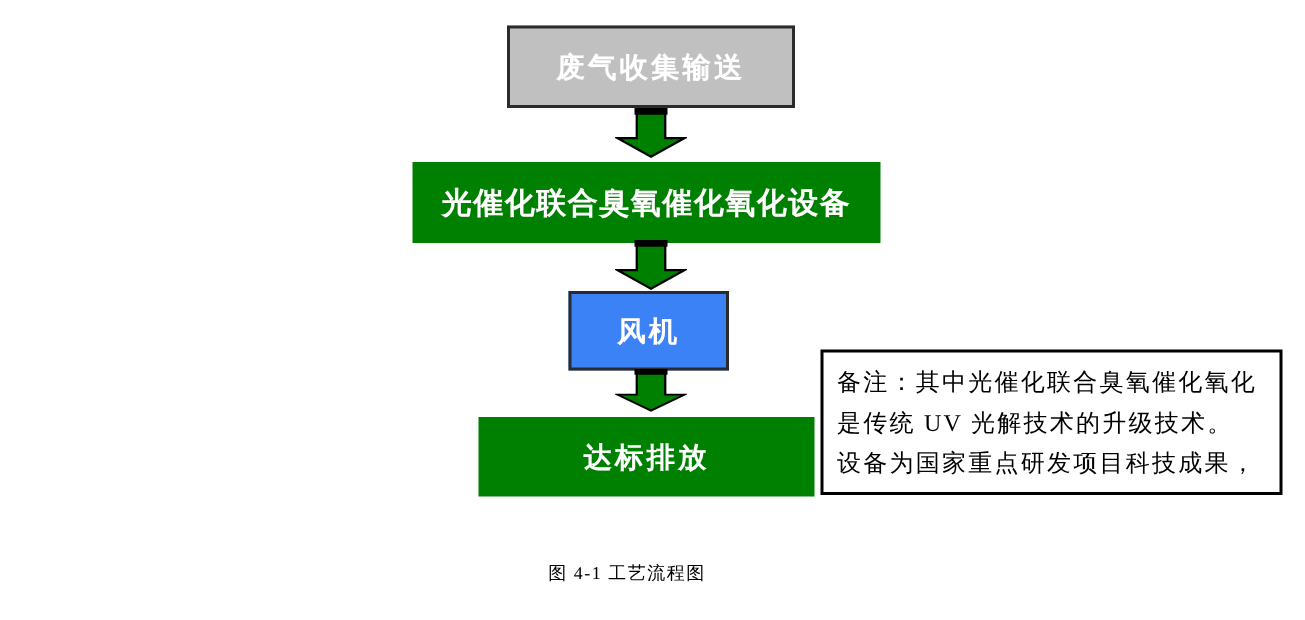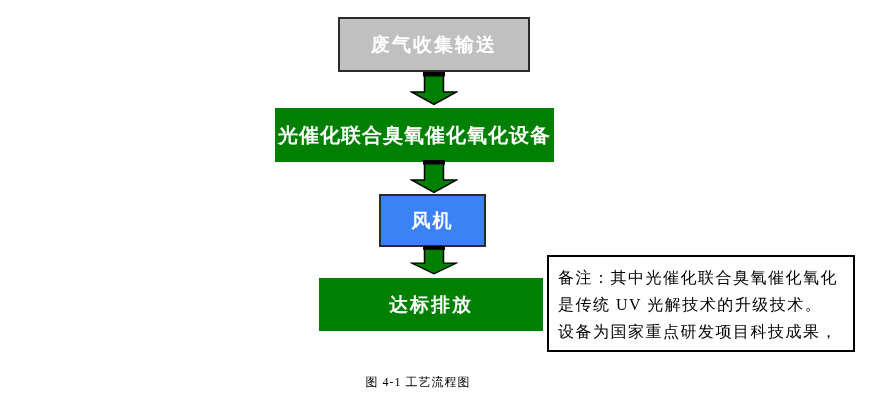--- a/index.html
+++ b/index.html
@@ -32,21 +32,21 @@
   }
   .node-gray-dark {
     background: #3b82f6;
     border: 2px solid #2b2b2b;
   }
   .node-green {
     background: #008000;
     border: none;
   }
   #node-waste-gas   { left: 338px; top: 17px;  width: 192px; height: 55px; font-size: 19px; letter-spacing: 2px; }
-  #node-equipment   { left: 275px; top: 108px; width: 279px; height: 54px; font-size: 20px; letter-spacing: 1px; }
+  #node-equipment   { left: 275px; top: 108px; width: 312px; height: 54px; font-size: 20px; letter-spacing: 1px; }
   #node-fan         { left: 379px; top: 194px; width: 107px; height: 53px; font-size: 19px; letter-spacing: 2px; }
   #node-discharge   { left: 319px; top: 278px; width: 224px; height: 53px; font-size: 19px; letter-spacing: 2px; }
 
   .arrow {
     position: absolute;
     line-height: 0;
   }
   #arrow-1 { left: 410px; top: 72px;  width: 48px; height: 34px; }
   #arrow-2 { left: 410px; top: 160px; width: 48px; height: 34px; }
   #arrow-3 { left: 410px; top: 246px; width: 48px; height: 29px; }
@@ -59,21 +59,20 @@
     box-sizing: border-box;
     background: #ffffff;
     border: 2px solid #000000;
     padding: 7px 0 0 9px;
     font-family: "Liberation Serif", "DejaVu Serif", serif;
     font-size: 16px;
     letter-spacing: 1.5px;
     line-height: 27px;
     color: #000000;
     white-space: nowrap;
-    margin-top: 22px;
   }
   .note-line { height: 27px; }
 
   .caption {
     position: absolute;
     left: 0; top: 374px;
     width: 836px;
     text-align: center;
     font-family: "Liberation Serif", "DejaVu Serif", serif;
     font-size: 12px;

